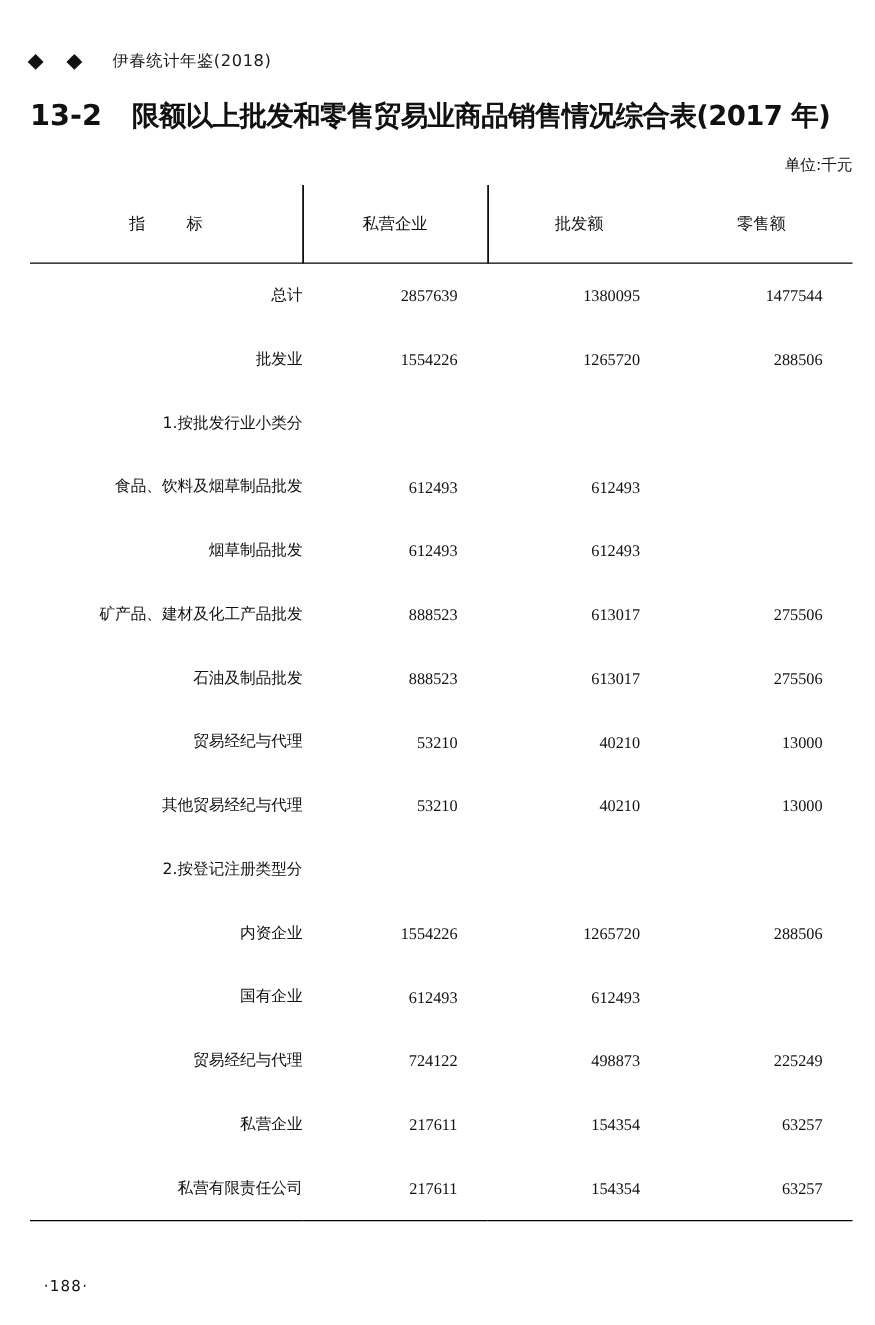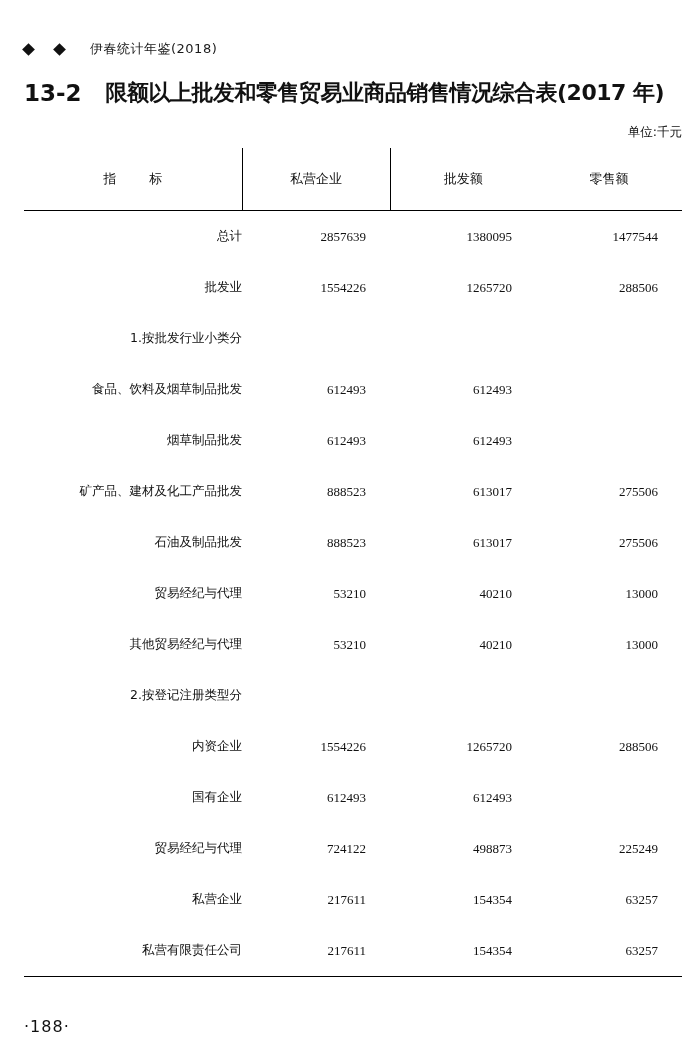--- a/index.html
+++ b/index.html
@@ -148,22 +148,22 @@
     position: absolute;
     top: 0;
     width: 1px;
     background: #000;
   }
 
   
   .footer {
     position: absolute;
     bottom: 24px;
-    left: 24px;
-    font-size: 16px;
+    left: 35px;
+    font-size: 12px;
     font-family: "DejaVu Sans", sans-serif;
     letter-spacing: 1px;
   }
 </style>
 </head>
 <body>
 
 <div class="page">
 
   <div class="header">

